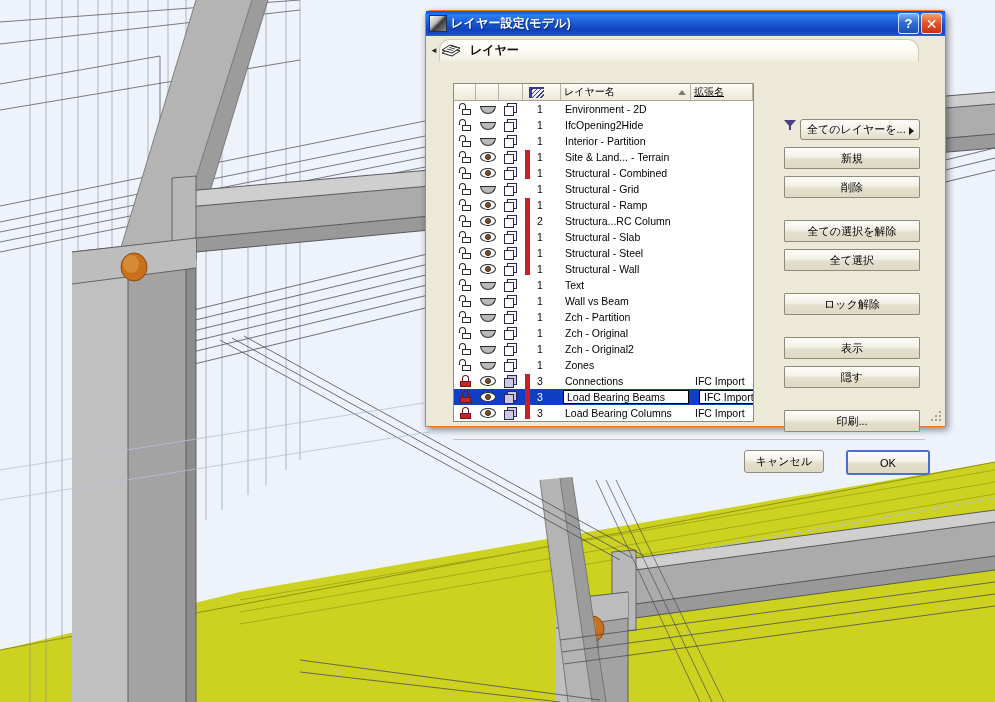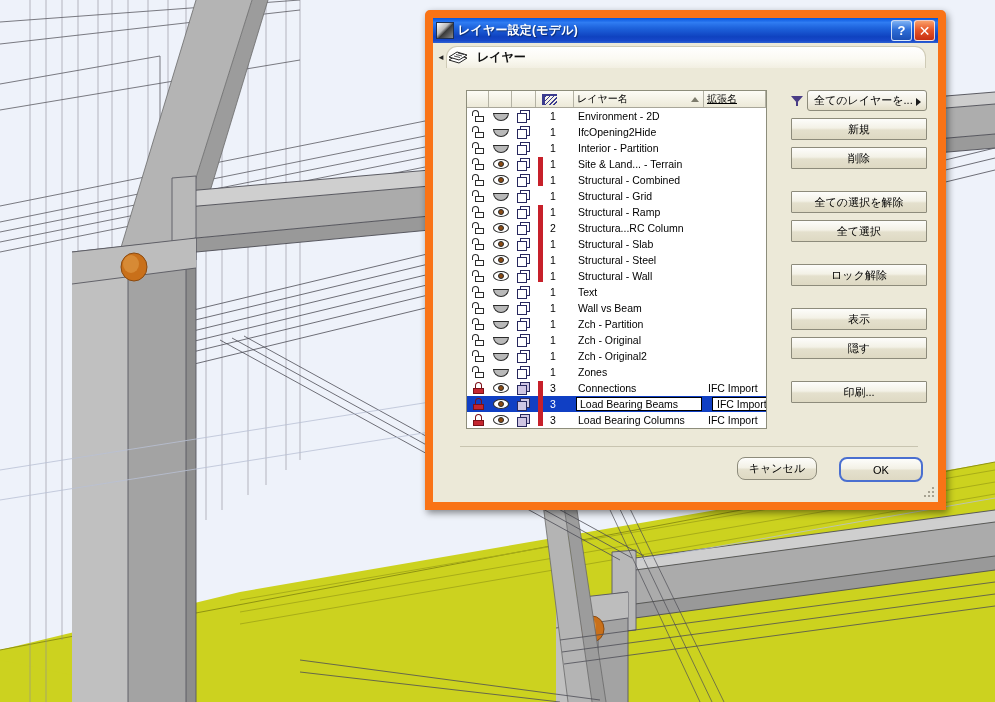--- a/index.html
+++ b/index.html
@@ -11,23 +11,23 @@
   #root { position: relative; width: 995px; height: 702px; background: #eef2fb; }
 
   
   #scene { position: absolute; inset: 0; overflow: hidden; background: #eef2fa; }
   #scene svg { position: absolute; top: 0; left: 0; }
 
   
   #dialog {
     position: absolute;
     left: 425px; top: 10px;
-    width: 521px; height: 500px;
+    width: 521px; height: 417px;
     background: #fdba74;
-    border: 8px solid #f97316;
+    border: 1px solid #f97316;
     border-radius: 5px 5px 0 0;
     box-sizing: border-box;
     box-shadow: 2px 3px 7px rgba(0,0,0,.45);
   }
   .titlebar {
     height: 25px;
     background: linear-gradient(to bottom,#0a56d6 0%,#1a68e8 9%,#2f7cf2 18%,#1e63dc 40%,#0f42c0 75%,#1748c9 90%,#2f63d2 100%);
     display: flex; align-items: center;
     padding: 0 2px 0 3px;
     position: relative;
@@ -75,21 +75,21 @@
   .tab-icon { width: 22px; height: 15px; margin-right: 8px; position: relative; flex: none; }
   .tab-label { font-size: 12px; font-weight: bold; color: #111; }
 
   .body {
     position: absolute; left: 0; right: 0; top: 53px; bottom: 0;
     background: #ece9d8;
   }
 
   
   .list-wrap {
-    position: absolute; left: 33px; top: 19px;
+    position: absolute; left: 27px; top: 19px;
     width: 301px; height: 339px;
     border: 1px solid #8d8d7b;
     background: #fff; box-sizing: border-box;
     display: flex; flex-direction: column;
   }
   .list-head {
     height: 17px; flex: none; display: flex;
     background: #ece9d8;
     border-bottom: 1px solid #a8a699;
     box-sizing: border-box;
@@ -199,21 +199,21 @@
   
   .btncol { position: absolute; left: 358px; top: 19px; width: 140px; }
   .btn {
     display: block; width: 136px; height: 22px; margin-bottom: 7px;
     background: linear-gradient(to bottom,#fdfdfb 0%,#f3f1e6 45%,#e4e0cd 55%,#ded9c3 100%);
     border: 1px solid #8d8b7b; border-radius: 1px;
     font-family: "Liberation Sans", sans-serif;
     font-size: 11px; color: #000; cursor: pointer; box-sizing: border-box;
     text-align: center; line-height: 20px; padding: 0;
   }
-  .filter-row { display: flex; align-items: center; margin-bottom: 7px; }
+  .filter-row { display: flex; margin-bottom: 7px; margin-top: 36px; }
   .filter-ic {
     width: 12px; height: 12px; margin-right: 4px; flex: none; position: relative;
   }
   .filter-ic::before {
     content: ''; position: absolute; left: 0; top: 1px;
     border-left: 6px solid transparent; border-right: 6px solid transparent;
     border-top: 7px solid #4a3d86;
   }
   .filter-ic::after {
     content: ''; position: absolute; left: 5px; top: 7px; width: 2px; height: 4px; background: #4a3d86;
@@ -234,21 +234,21 @@
 
   
   .sep {
     position: absolute; left: 27px; right: 20px; top: 375px;
     height: 1px; background: #c8c4b0;
   }
   .footer { position: absolute; right: 15px; top: 386px; display: flex; gap: 10px; }
   .fbtn {
     width: 80px; height: 23px; font-size: 11px;
     background: linear-gradient(to bottom,#fdfdfb 0%,#f3f1e6 45%,#e4e0cd 55%,#ded9c3 100%);
-    border: 1px solid #8d8b7b; border-radius: 8px; cursor: pointer;
+    border: 1px solid #8d8b7b; border-radius: 3px; cursor: pointer;
     font-family: "Liberation Sans", sans-serif; box-sizing: border-box;
   }
   .fbtn.default { border: 2px solid #4a6fd0; width: 84px; height: 25px; margin-left: 12px; }
   .grip {
     position: absolute; right: 3px; bottom: 3px; width: 12px; height: 12px;
     background:
       radial-gradient(circle 1px at 2px 9px,#a7a392 98%,transparent) ,
       radial-gradient(circle 1px at 6px 9px,#a7a392 98%,transparent),
       radial-gradient(circle 1px at 10px 9px,#a7a392 98%,transparent),
       radial-gradient(circle 1px at 6px 5px,#a7a392 98%,transparent),

